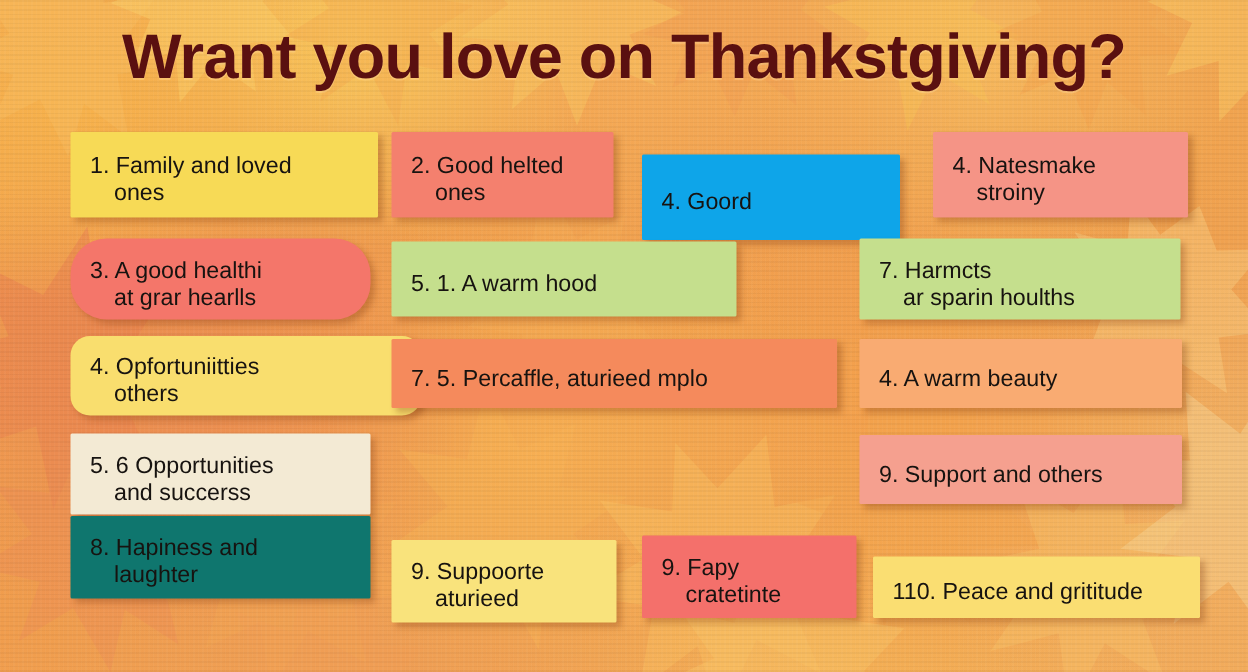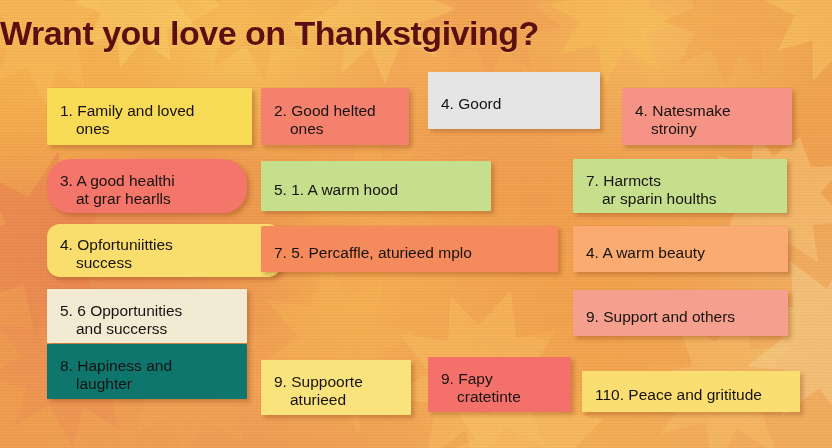--- a/index.html
+++ b/index.html
@@ -54,21 +54,22 @@
       repeating-linear-gradient(90deg, rgba(255,255,255,.030) 0 1px, transparent 1px 3px);
   }
   .warm-wash{
     position:absolute;inset:0;pointer-events:none;
     background:linear-gradient(180deg, rgba(255,190,90,.18) 0%, rgba(255,150,70,.05) 45%, rgba(255,175,85,.16) 100%);
   }
 
   
   .title{
     position:absolute;left:0;right:0;top:14px;
-    font-size:34px;
+    text-align:center;
+    font-size:42px;
     font-weight:bold;
     letter-spacing:-0.5px;
     color:#5a1010;
     font-family:"Liberation Sans", sans-serif;
     text-shadow:0 1px 0 rgba(255,220,160,.35);
     z-index:5;
   }
 
   
   .card{
@@ -167,21 +168,21 @@
           <span>1. Family and loved</span>
           <span class="l2">ones</span>
         </div>
       </div>
       <div class="card" style="left: 261px; top: 88px; width: 148px; height: 57px; background: rgb(244, 128, 110);">
         <div>
           <span>2. Good helted</span>
           <span class="l2">ones</span>
         </div>
       </div>
-      <div class="card" style="left: 428px; top: 72px; width: 172px; height: 57px; background: #e5e5e5;">
+      <div class="card" style="left: 428px; top: 103px; width: 172px; height: 57px; background: #0ea5e9;">
         <div>
           <span>4. Goord</span>
         </div>
       </div>
       <div class="card" style="left: 622px; top: 88px; width: 170px; height: 57px; background: rgb(245, 148, 134);">
         <div>
           <span>4. Natesmake</span>
           <span class="l2">stroiny</span>
         </div>
       </div>
@@ -198,21 +199,21 @@
       </div>
       <div class="card" style="left: 573px; top: 159px; width: 214px; height: 54px; background: rgb(197, 223, 141);">
         <div>
           <span>7. Harmcts</span>
           <span class="l2">ar sparin houlths</span>
         </div>
       </div>
       <div class="card" style="left: 47px; top: 224px; width: 234px; height: 53px; background: rgb(249, 222, 110); border-radius: 13px;">
         <div>
           <span>4. Opfortuniitties</span>
-          <span class="l2">success</span>
+          <span class="l2">others</span>
         </div>
       </div>
       <div class="card" style="left: 261px; top: 226px; width: 297px; height: 46px; background: rgb(245, 138, 92);">
         <div>
           <span>7. 5. Percaffle, aturieed mplo</span>
         </div>
       </div>
       <div class="card" style="left: 573px; top: 226px; width: 215px; height: 46px; background: rgb(249, 171, 114);">
         <div>
           <span>4. A warm beauty</span>

